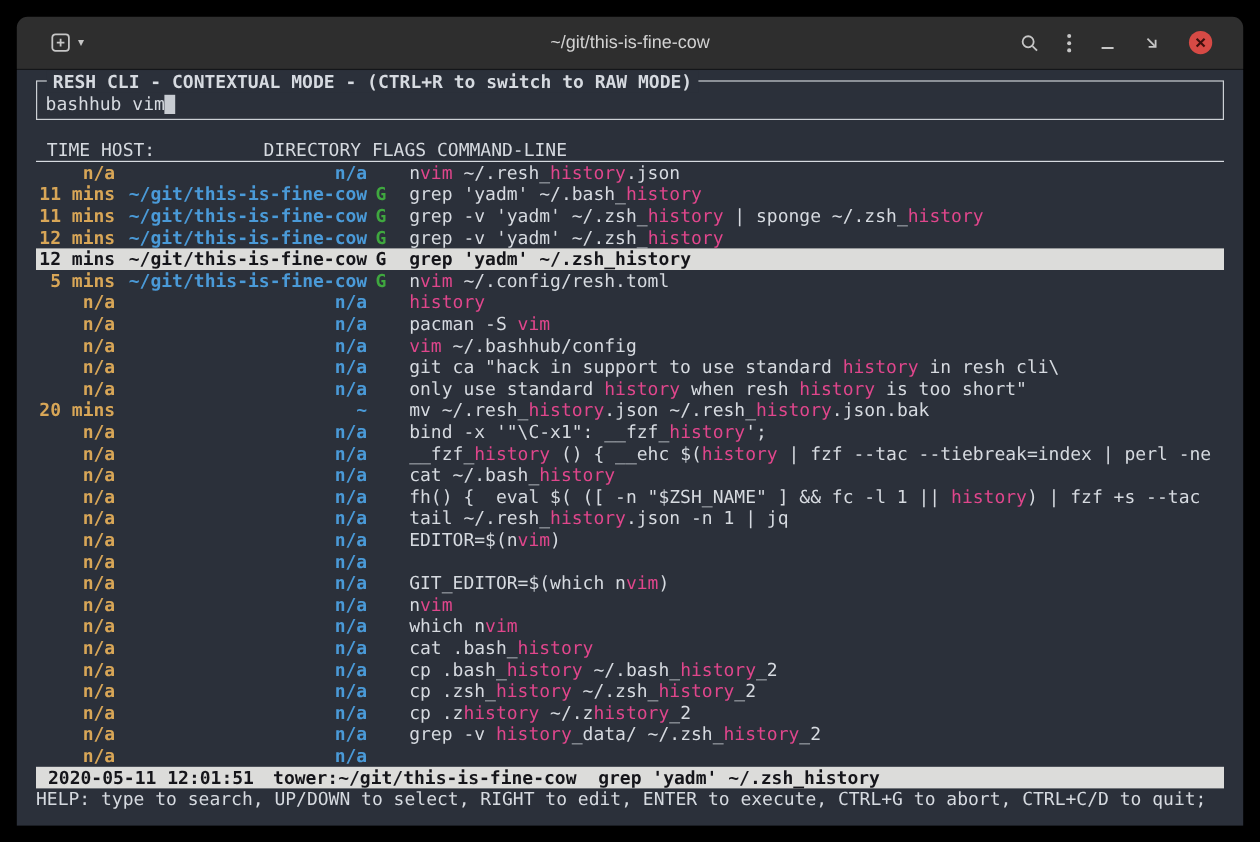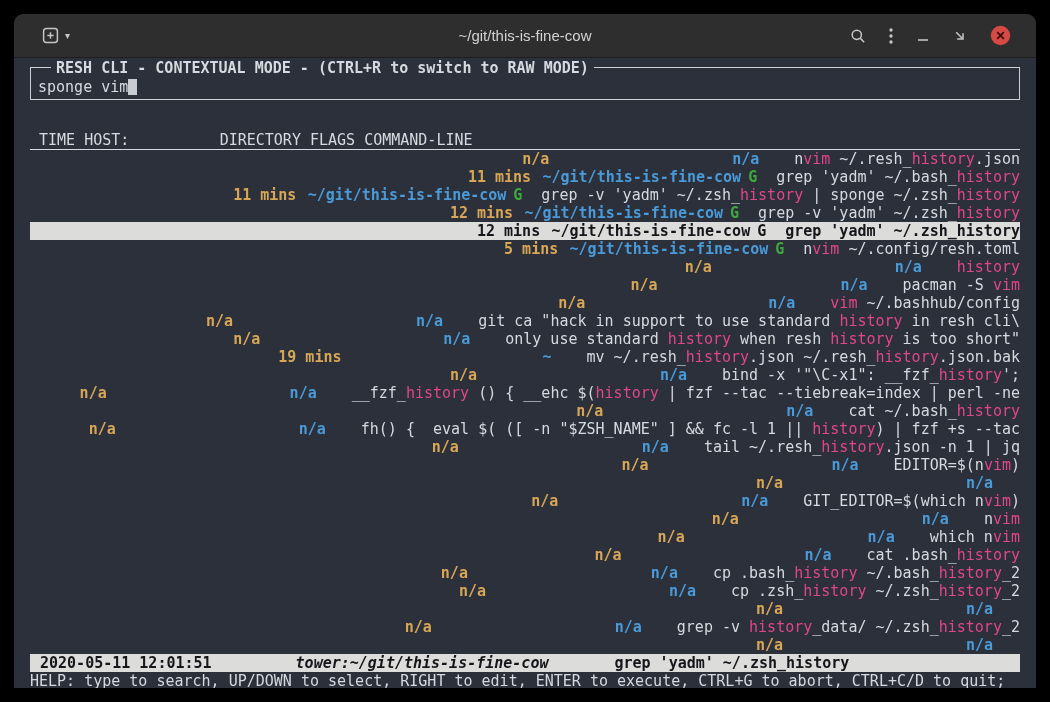--- a/index.html
+++ b/index.html
@@ -32,40 +32,40 @@
   .tb-right{margin-left:auto;display:flex;align-items:center;gap:23px;position:relative;z-index:2;}
   .tb-right button{background:none;border:none;padding:0;display:flex;align-items:center;cursor:pointer;}
 
   
   .terminal{background:var(--term-bg);height:630px;padding:2px 16px 0 16px;
     font-family:"DejaVu Sans Mono","Liberation Mono",monospace;
     font-size:15px;line-height:18px;color:var(--fg);overflow:hidden;}
 
   .searchbox{position:relative;border:1px solid #ccd0d5;margin-top:7px;
     padding:10px 7px 3px 7px;}
-  .legend{position:absolute;top:-9px;left:20px;background:var(--term-bg);
+  .legend{position:absolute;top:-9px;left:8px;background:var(--term-bg);
     padding:0 5px;font-weight:bold;white-space:pre;}
   .queryline{white-space:pre;height:18px;}
   .cursor{display:inline-block;width:9px;height:16px;background:#c8ccd2;vertical-align:-3px;}
 
-  .tablehead{margin-top:31px;white-space:pre;border-bottom:1px solid var(--fg);height:19px;}
+  .tablehead{margin-top:16px;white-space:pre;border-bottom:1px solid var(--fg);height:19px;}
 
   .rows{}
-  .row{display:flex;height:18px;align-items:baseline;justify-content:flex-end;}
+  .row{display:flex;height:18px;align-items:baseline;}
   .col-time{flex:0 0 66px;text-align:right;color:var(--yellow);font-weight:bold;white-space:pre;overflow:visible;}
   .col-dir{flex:0 0 201px;margin-left:9px;text-align:right;color:var(--blue);font-weight:bold;white-space:pre;}
   .col-flags{flex:0 0 20px;margin-left:7px;color:var(--green);font-weight:bold;white-space:pre;}
   .col-cmd{margin-left:8px;white-space:pre;color:var(--fg);}
   .hl{color:var(--pink);font-weight:normal;}
   .row.selected{background:var(--sel-bg);}
   .row.selected span{color:var(--sel-fg) !important;font-weight:bold;}
 
   .statusbar{background:var(--sel-bg);color:var(--sel-fg);font-weight:bold;
-    height:18px;display:flex;align-items:baseline;padding-left:10px;white-space:pre;gap:48px;}
-  .statusbar .g1{margin-left:36px;font-style:italic;}
+    height:18px;display:flex;align-items:baseline;padding-left:10px;white-space:pre;}
+  .statusbar .g1{margin-left:16px;}
   .statusbar .g2{margin-left:18px;}
   .helpline{height:18px;white-space:pre;}
 </style>
 </head>
 <body>
 
 <div class="window">
 
   <div class="titlebar">
     <div class="tb-left">
@@ -113,21 +113,21 @@
           <line x1="13.8" y1="7.2" x2="7.2" y2="13.8" stroke="#3c0f0d" stroke-width="1.8"></line>
         </svg>
       </button>
     </div>
   </div>
 
   <div class="terminal">
 
     <div class="searchbox">
       <span class="legend">RESH CLI - CONTEXTUAL MODE - (CTRL+R to switch to RAW MODE)</span>
-      <div class="queryline"><span>sponge vim</span><span class="cursor"></span></div>
+      <div class="queryline"><span>bashhub vim</span><span class="cursor"></span></div>
     </div>
 
     <div class="tablehead"> TIME HOST:          DIRECTORY FLAGS COMMAND-LINE</div>
 
     <div class="rows">
         <div class="row">
           <span class="col-time">n/a</span>
           <span class="col-dir">n/a</span>
           <span class="col-flags"></span>
           <span class="col-cmd">n<span class="hl">vim</span> ~/.resh_<span class="hl">history</span>.json</span>
@@ -186,21 +186,21 @@
           <span class="col-flags"></span>
           <span class="col-cmd">git ca "hack in support to use standard <span class="hl">history</span> in resh cli\</span>
         </div>
         <div class="row">
           <span class="col-time">n/a</span>
           <span class="col-dir">n/a</span>
           <span class="col-flags"></span>
           <span class="col-cmd">only use standard <span class="hl">history</span> when resh <span class="hl">history</span> is too short"</span>
         </div>
         <div class="row">
-          <span class="col-time">19 mins</span>
+          <span class="col-time">20 mins</span>
           <span class="col-dir">~</span>
           <span class="col-flags"></span>
           <span class="col-cmd">mv ~/.resh_<span class="hl">history</span>.json ~/.resh_<span class="hl">history</span>.json.bak</span>
         </div>
         <div class="row">
           <span class="col-time">n/a</span>
           <span class="col-dir">n/a</span>
           <span class="col-flags"></span>
           <span class="col-cmd">bind -x '"\C-x1": __fzf_<span class="hl">history</span>';</span>
         </div>
@@ -272,20 +272,21 @@
         <div class="row">
           <span class="col-time">n/a</span>
           <span class="col-dir">n/a</span>
           <span class="col-flags"></span>
           <span class="col-cmd">cp .zsh_<span class="hl">history</span> ~/.zsh_<span class="hl">history</span>_2</span>
         </div>
         <div class="row">
           <span class="col-time">n/a</span>
           <span class="col-dir">n/a</span>
           <span class="col-flags"></span>
+          <span class="col-cmd">cp .z<span class="hl">history</span> ~/.z<span class="hl">history</span>_2</span>
         </div>
         <div class="row">
           <span class="col-time">n/a</span>
           <span class="col-dir">n/a</span>
           <span class="col-flags"></span>
           <span class="col-cmd">grep -v <span class="hl">history</span>_data/ ~/.zsh_<span class="hl">history</span>_2</span>
         </div>
         <div class="row">
           <span class="col-time">n/a</span>
           <span class="col-dir">n/a</span>

